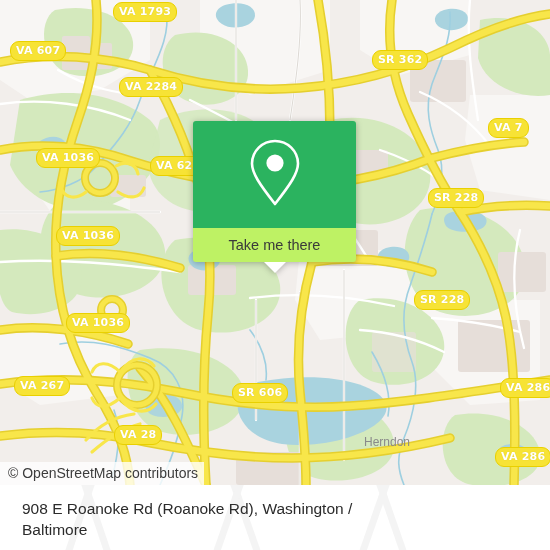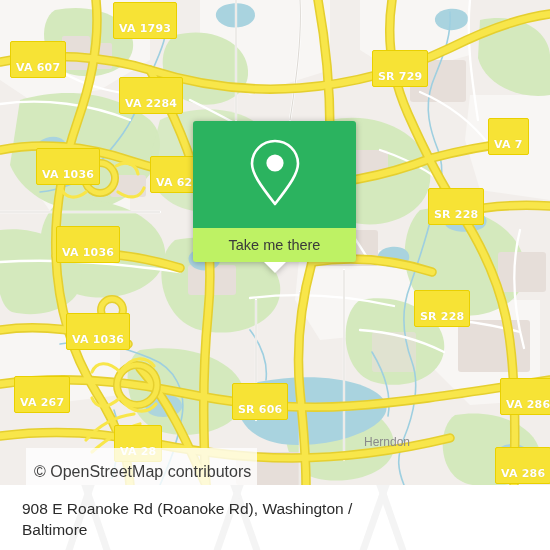--- a/index.html
+++ b/index.html
@@ -17,49 +17,48 @@
     background:#f2eeeb;
     overflow:hidden;
   }
   .layer{position:absolute;left:0;top:0;width:550px;height:485px;}
 
   
   .shield{
     position:absolute;
     background:#f7e335;
     border:1.6px solid #e9d000;
-    border-radius:2px;
+    border-radius:9px;
     color:#ffffff;
     font-weight:bold;
     font-size:11px;
     line-height:13px;
-    padding:19px 5px 3px 5px;
+    padding:2px 5px 3px 5px;
     white-space:nowrap;
     letter-spacing:.2px;
     text-shadow:0 0 1px rgba(120,110,0,.25);
     font-family:"DejaVu Sans", sans-serif;
   }
   .place-label{
     position:absolute;
     color:#8a8a8a;
     font-size:12px;
     white-space:nowrap;
     font-family:Liberation Sans, sans-serif;
   }
 
   
   #attrib{
     position:absolute;left:0;bottom:0;
-    padding:15px 6px 4px 8px;
+    padding:3px 6px 4px 8px;
     background:rgba(255,255,255,.78);
-    font-size:16px;
+    font-size:14px;
     color:#3c3c3c;
     white-space:nowrap;
     font-family:"Liberation Sans", sans-serif;
-    margin-left:26px;
   }
 
   
   #popup{
     position:absolute;left:193px;top:121px;width:163px;
     filter:drop-shadow(0 1px 3px rgba(0,0,0,.28));
   }
   #popup-body{
     background:#2bb35f;
     border-radius:3px 3px 0 0;
@@ -266,21 +265,21 @@
         <path d="M122 400 C132 414 148 414 156 404"></path>
         <path d="M120 372 C108 360 96 362 92 372"></path>
         <path d="M120 398 C106 410 96 408 92 398"></path>
         <path d="M86 440 C100 424 118 416 134 414"></path>
         <path d="M92 452 C108 438 124 428 140 424"></path>
       </g>
     </svg>
 
     <div class="layer">
       <div class="shield" style="left:113px;top:2px;">VA 1793</div>
-      <div class="shield" style="left:372px;top:50px;">SR 729</div>
+      <div class="shield" style="left:372px;top:50px;">SR 362</div>
       <div class="shield" style="left:10px;top:41px;">VA 607</div>
       <div class="shield" style="left:119px;top:77px;">VA 2284</div>
       <div class="shield" style="left:488px;top:118px;">VA 7</div>
       <div class="shield" style="left:36px;top:148px;">VA 1036</div>
       <div class="shield" style="left:150px;top:156px;">VA 625</div>
       <div class="shield" style="left:428px;top:188px;">SR 228</div>
       <div class="shield" style="left:56px;top:226px;">VA 1036</div>
       <div class="shield" style="left:414px;top:290px;">SR 228</div>
       <div class="shield" style="left:66px;top:313px;">VA 1036</div>
       <div class="shield" style="left:232px;top:383px;">SR 606</div>

